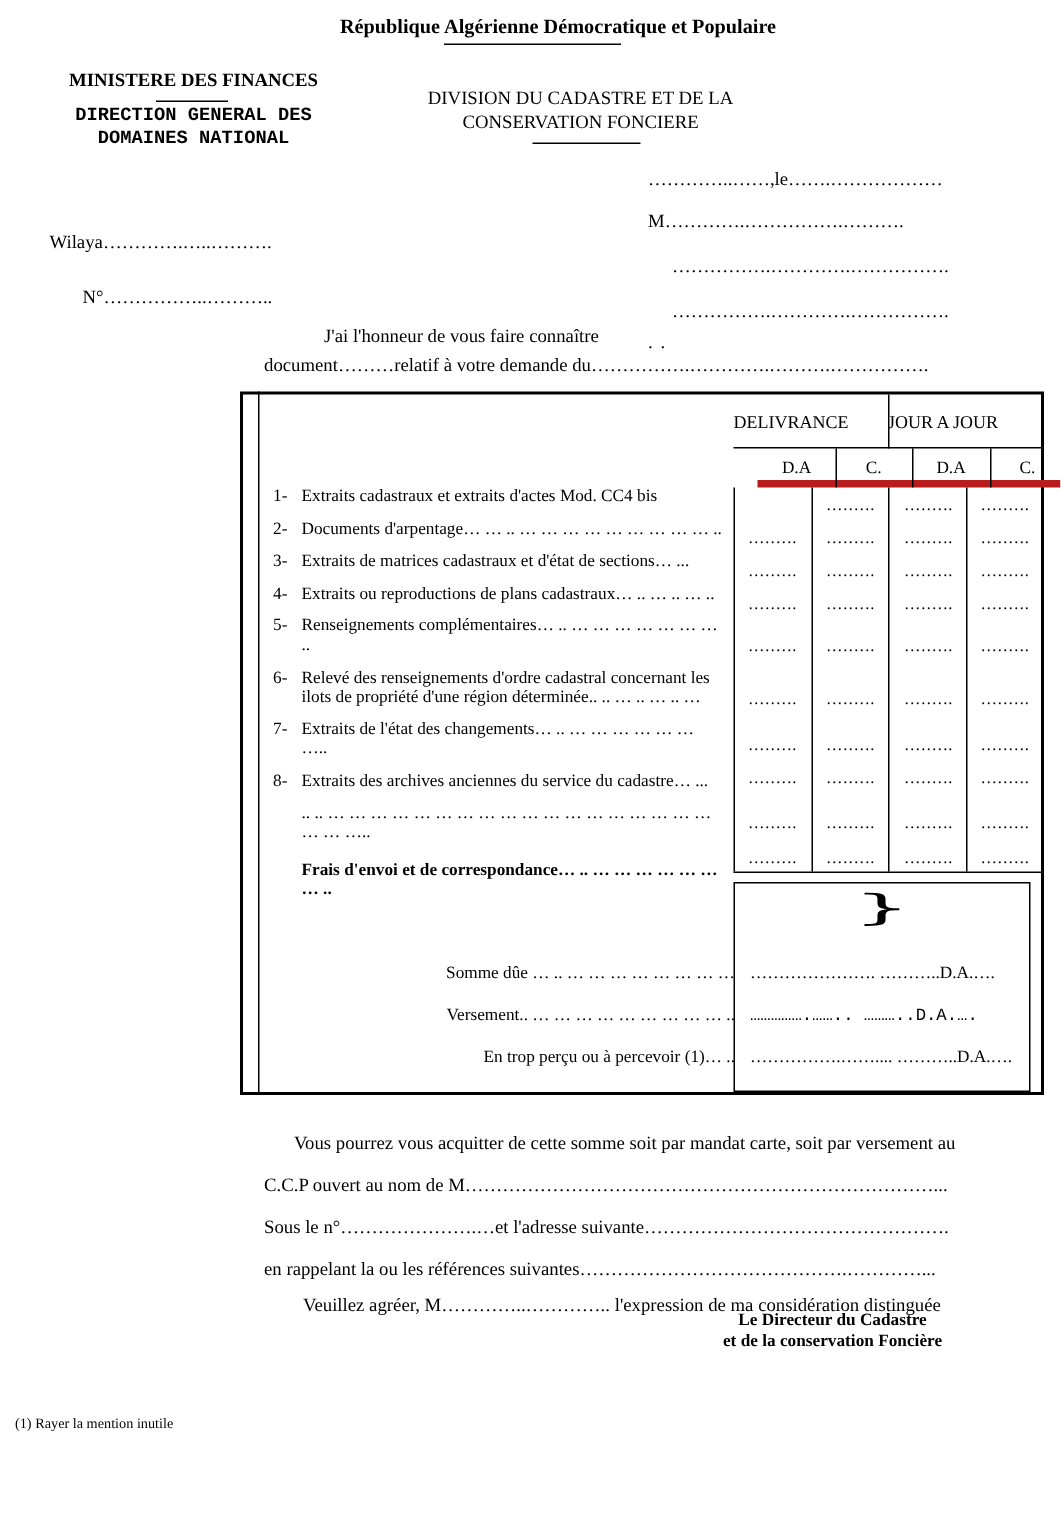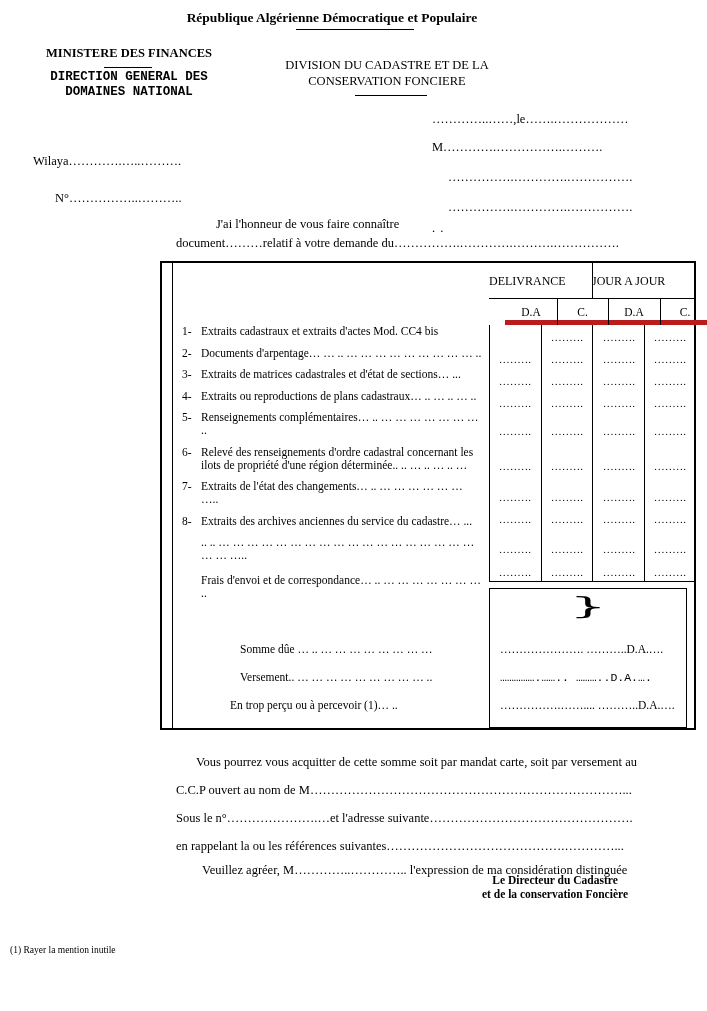--- a/index.html
+++ b/index.html
@@ -20,20 +20,21 @@
   }
 
   .title {
     position: absolute;
     top: 10px;
     left: 0;
     width: 664px;
     text-align: center;
     font-weight: bold;
     font-size: 13.5px;
+    padding-left: 40px;
   }
   .title-underline {
     position: absolute;
     top: 29px;
     left: 296px;
     width: 118px;
     border-bottom: 1px solid #000;
   }
 
   .ministere {
@@ -256,20 +257,21 @@
   }
   .item-blank {
     margin-left: 19px;
     margin-bottom: 8px;
     line-height: 13px;
   }
   .frais {
     margin-left: 19px;
     margin-top: 12px;
     line-height: 13px;
+    font-weight: bold;
   }
 
   
   .lowerbox {
     position: absolute;
     top: 588px;
     left: 489px;
     width: 198px;
     height: 140px;
     border: 1px solid #000;
@@ -289,21 +291,21 @@
   }
   .sum-row {
     position: absolute;
     font-size: 11.5px;
     white-space: nowrap;
   }
   .sum-label {
     position: absolute;
     font-size: 11.5px;
     white-space: nowrap;
-    text-align: left;
+    text-align: right;
   }
 
   
   .para {
     position: absolute;
     left: 176px;
     font-size: 12.5px;
     white-space: nowrap;
   }
 
@@ -379,21 +381,21 @@
     <div class="item">
       <span class="num">1-</span>
       <span class="txt">Extraits cadastraux et  extraits d'actes Mod. CC4 bis</span>
     </div>
     <div class="item">
       <span class="num">2-</span>
       <span class="txt">Documents d'arpentage… … .. … … … … … … … … … ..</span>
     </div>
     <div class="item">
       <span class="num">3-</span>
-      <span class="txt">Extraits de matrices cadastrales et d'état de sections… ...</span>
+      <span class="txt">Extraits de matrices cadastraux et d'état de sections… ...</span>
     </div>
     <div class="item">
       <span class="num">4-</span>
       <span class="txt">Extraits ou reproductions de plans cadastraux… .. … .. … ..</span>
     </div>
     <div class="item">
       <span class="num">5-</span>
       <span class="txt">Renseignements complémentaires… .. … … … … … … … ..</span>
     </div>
     <div class="item">

